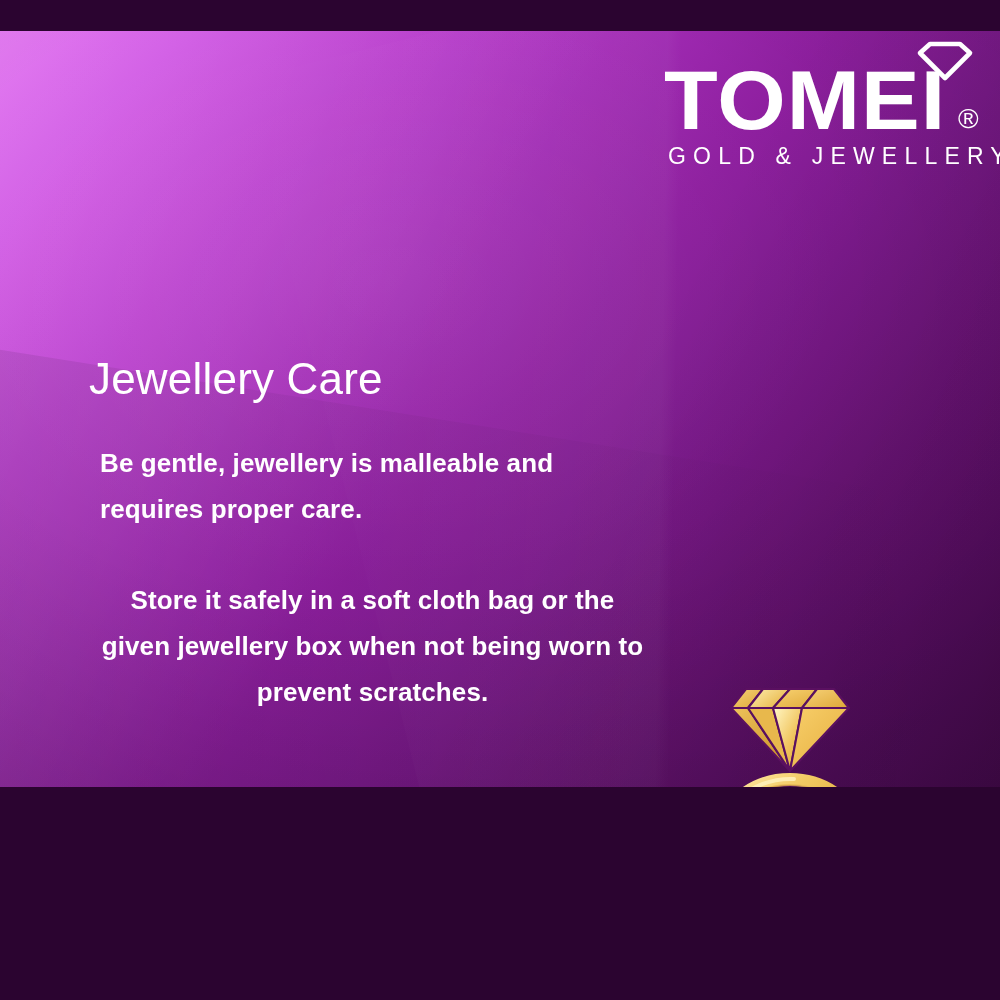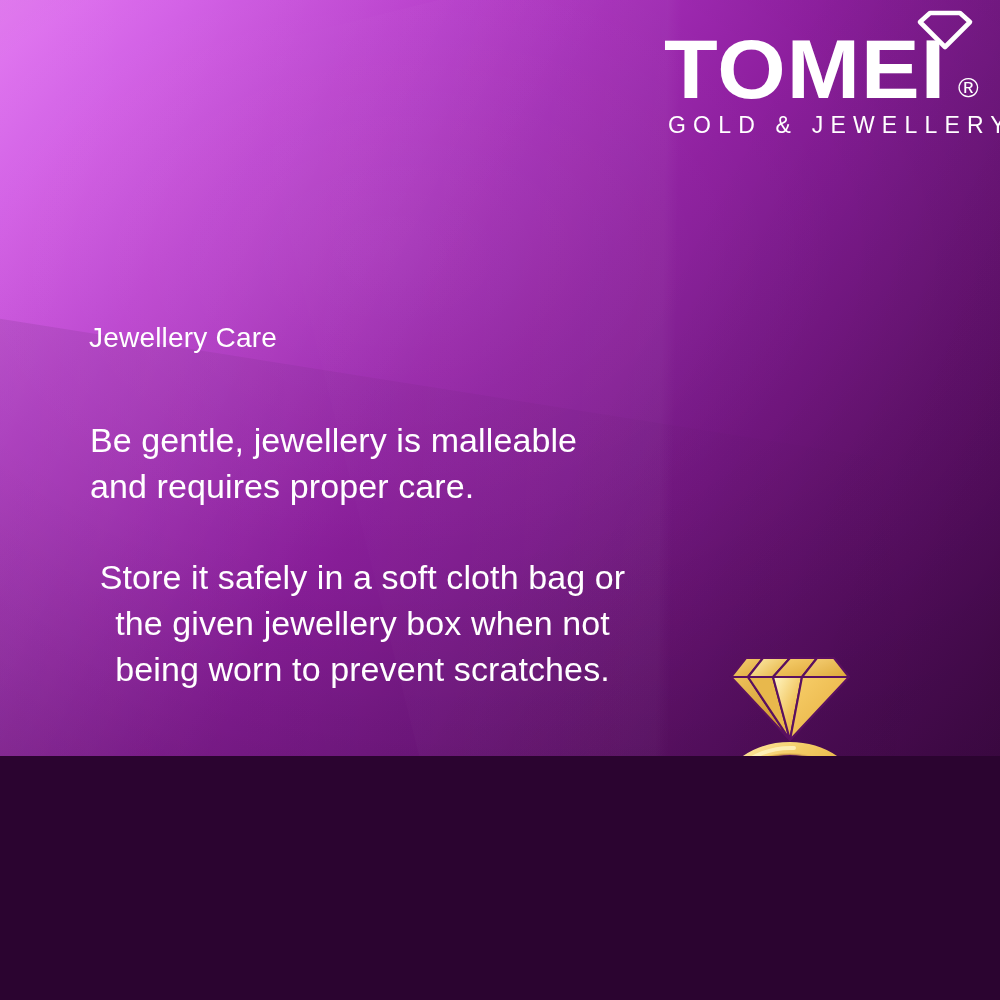--- a/index.html
+++ b/index.html
@@ -7,20 +7,21 @@
     padding: 0;
     background: #2b0430;
   }
   #poster {
     position: relative;
     width: 1000px;
     height: 756px;
     overflow: hidden;
     font-family: "Liberation Sans", sans-serif;
     background: #4d7c0f;
+    margin-top: 31px;
   }
 
   
   .bg-base {
     position: absolute;
     inset: 0;
     background: linear-gradient(132deg,
       #e06ef0 0%,
       #d055e4 11%,
       #b93ccd 24%,
@@ -143,34 +144,34 @@
     color: #ffffff;
     letter-spacing: 7.2px;
     white-space: nowrap;
   }
 
   
   .headline {
     position: absolute;
     left: 89px;
     top: 293px;
-    font-size: 28px;
+    font-size: 44px;
     line-height: 52px;
     font-weight: 400;
     color: #ffffff;
     letter-spacing: 0.2px;
     white-space: nowrap;
   }
   .para {
     position: absolute;
-    left: 90px;
-    color: #ffffff;
-    font-size: 34px;
+    left: 100px;
+    color: #ffffff;
+    font-size: 26px;
     line-height: 46px;
-    font-weight: 400;
+    font-weight: 700;
     width: 545px;
     letter-spacing: 0.1px;
   }
   .para-1 { top: 383px; }
   .para-2 { top: 520px; text-align: center; }
 
   
   .ring-art {
     position: absolute;
     left: 690px;

